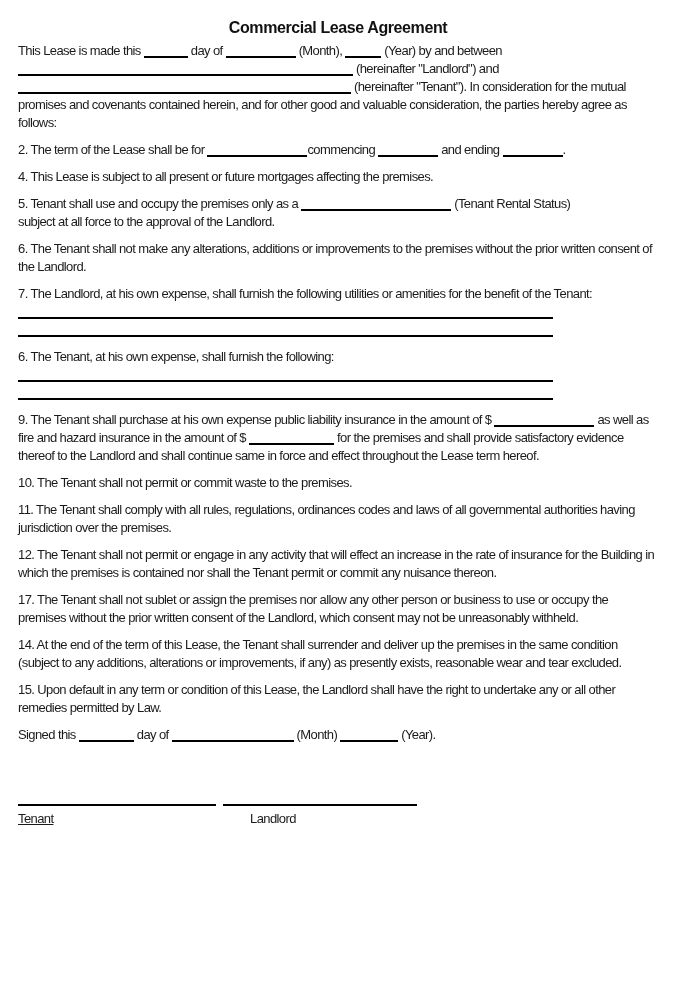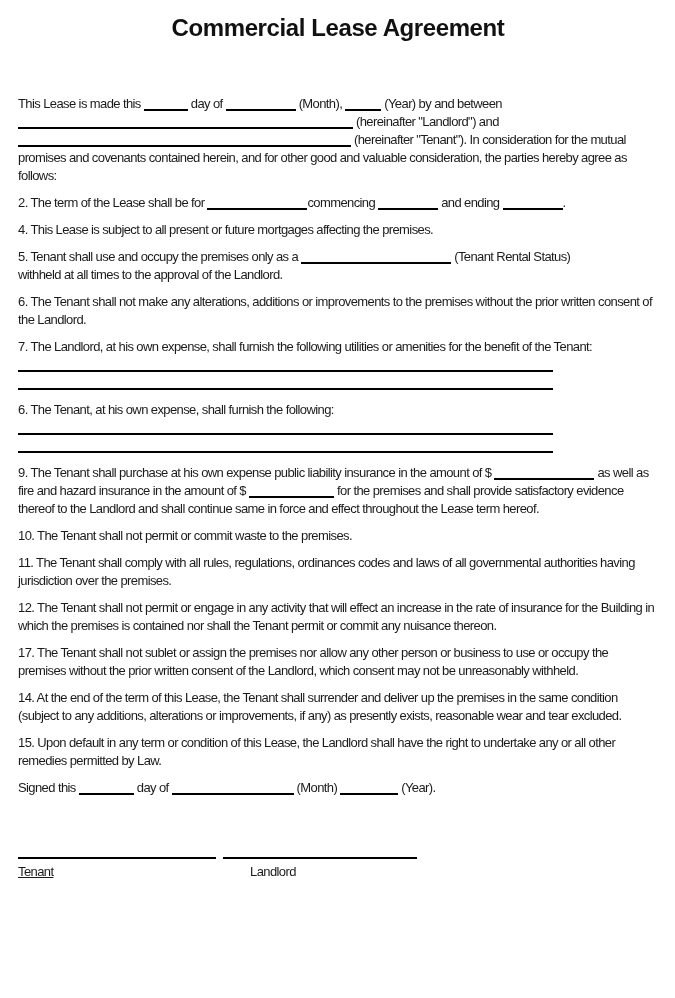--- a/index.html
+++ b/index.html
@@ -16,32 +16,31 @@
     background: #ffffff;
     color: #1b1b1b;
     font-family: "Liberation Sans", "DejaVu Sans", sans-serif;
     font-size: 13px;
     letter-spacing: -0.6px;
     line-height: 18px;
     overflow: hidden;
   }
   .doc-title {
     text-align: center;
-    font-size: 24px;
+    font-size: 16px;
     line-height: 28px;
     font-weight: bold;
     letter-spacing: -0.4px;
     margin: 14px 0 0 0;
     color: #111111;
   }
   p.para {
     margin: 0 0 9px 0;
   }
   p.intro {
-    margin-top: 53px;
   }
   .blank {
     display: inline-block;
     height: 13px;
     border-bottom: 2px solid #000000;
     vertical-align: -3px;
   }
   .sig-row {
     display: flex;
     gap: 7px;
@@ -66,21 +65,21 @@
 <body>
 
 <div class="page" style="background: rgb(255, 255, 255); color: rgb(27, 27, 27);">
 
   <h1 class="doc-title">Commercial Lease Agreement</h1>
 
   <p class="para intro"><span>This Lease is made this </span><span class="blank" style="width: 44px;"></span><span> day of </span><span class="blank" style="width: 70px;"></span><span> (Month), </span><span class="blank" style="width: 36px;"></span><span> (Year) by and between</span><br><span class="blank" style="width: 335px;"></span><span> (hereinafter "Landlord") and</span><br><span class="blank" style="width: 333px;"></span><span> (hereinafter "Tenant"). In consideration for the mutual promises and covenants contained herein, and for other good and valuable consideration, the parties hereby agree as follows:</span></p>
 
   <p class="para"><span>2. The term of the Lease shall be for </span><span class="blank" style="width: 100px;"></span><span>commencing </span><span class="blank" style="width: 60px;"></span><span> and ending </span><span class="blank" style="width: 60px;"></span><span>.</span></p>
   <p class="para"><span>4. This Lease is subject to all present or future mortgages affecting the premises.</span></p>
-  <p class="para"><span>5. Tenant shall use and occupy the premises only as a </span><span class="blank" style="width: 150px;"></span><span> (Tenant Rental Status)</span><br><span>withheld at all times to the approval of the Landlord.</span></p>
+  <p class="para"><span>5. Tenant shall use and occupy the premises only as a </span><span class="blank" style="width: 150px;"></span><span> (Tenant Rental Status)</span><br><span>subject at all force to the approval of the Landlord.</span></p>
   <p class="para"><span>6. The Tenant shall not make any alterations, additions or improvements to the premises without the prior written consent of the Landlord.</span></p>
   <p class="para"><span>7. The Landlord, at his own expense, shall furnish the following utilities or amenities for the benefit of the Tenant:</span><br><span class="blank" style="width: 535px;"></span><br><span class="blank" style="width: 535px;"></span></p>
   <p class="para"><span>6. The Tenant, at his own expense, shall furnish the following:</span><br><span class="blank" style="width: 535px;"></span><br><span class="blank" style="width: 535px;"></span></p>
   <p class="para"><span>9. The Tenant shall purchase at his own expense public liability insurance in the amount of $ </span><span class="blank" style="width: 100px;"></span><span> as well as fire and hazard insurance in the amount of $ </span><span class="blank" style="width: 85px;"></span><span> for the premises and shall provide satisfactory evidence thereof to the Landlord and shall continue same in force and effect throughout the Lease term hereof.</span></p>
   <p class="para"><span>10. The Tenant shall not permit or commit waste to the premises.</span></p>
   <p class="para"><span>11. The Tenant shall comply with all rules, regulations, ordinances codes and laws of all governmental authorities having jurisdiction over the premises.</span></p>
   <p class="para"><span>12. The Tenant shall not permit or engage in any activity that will effect an increase in the rate of insurance for the Building in which the premises is contained nor shall the Tenant permit or commit any nuisance thereon.</span></p>
   <p class="para"><span>17. The Tenant shall not sublet or assign the premises nor allow any other person or business to use or occupy the premises without the prior written consent of the Landlord, which consent may not be unreasonably withheld.</span></p>
   <p class="para"><span>14. At the end of the term of this Lease, the Tenant shall surrender and deliver up the premises in the same condition (subject to any additions, alterations or improvements, if any) as presently exists, reasonable wear and tear excluded.</span></p>
   <p class="para"><span>15. Upon default in any term or condition of this Lease, the Landlord shall have the right to undertake any or all other remedies permitted by Law.</span></p>

